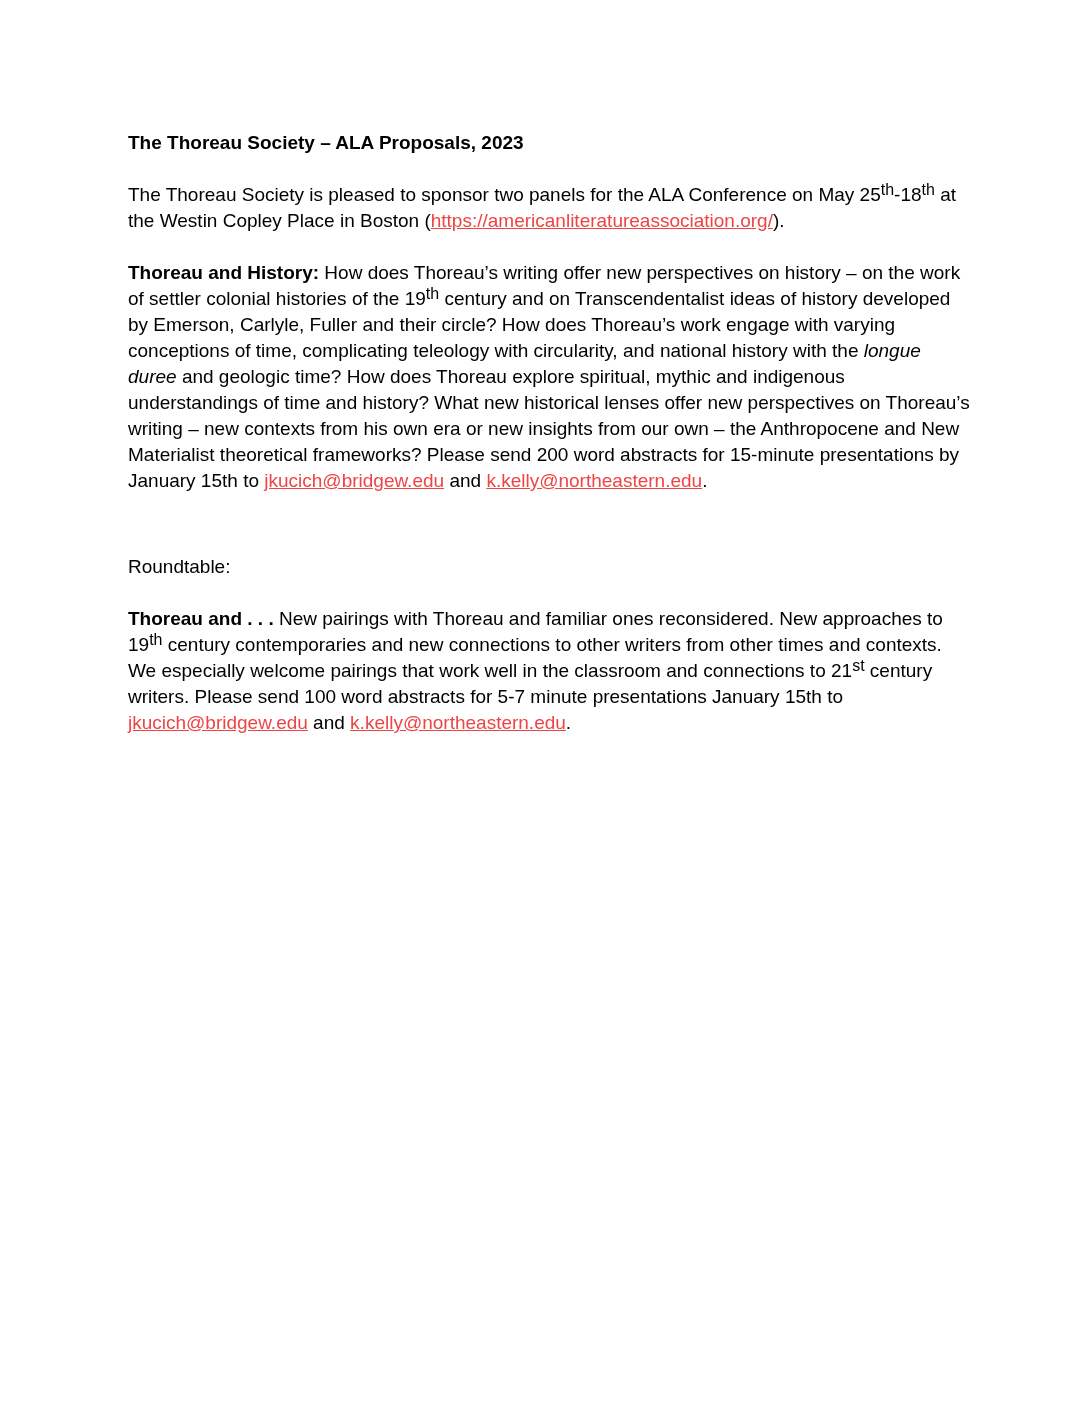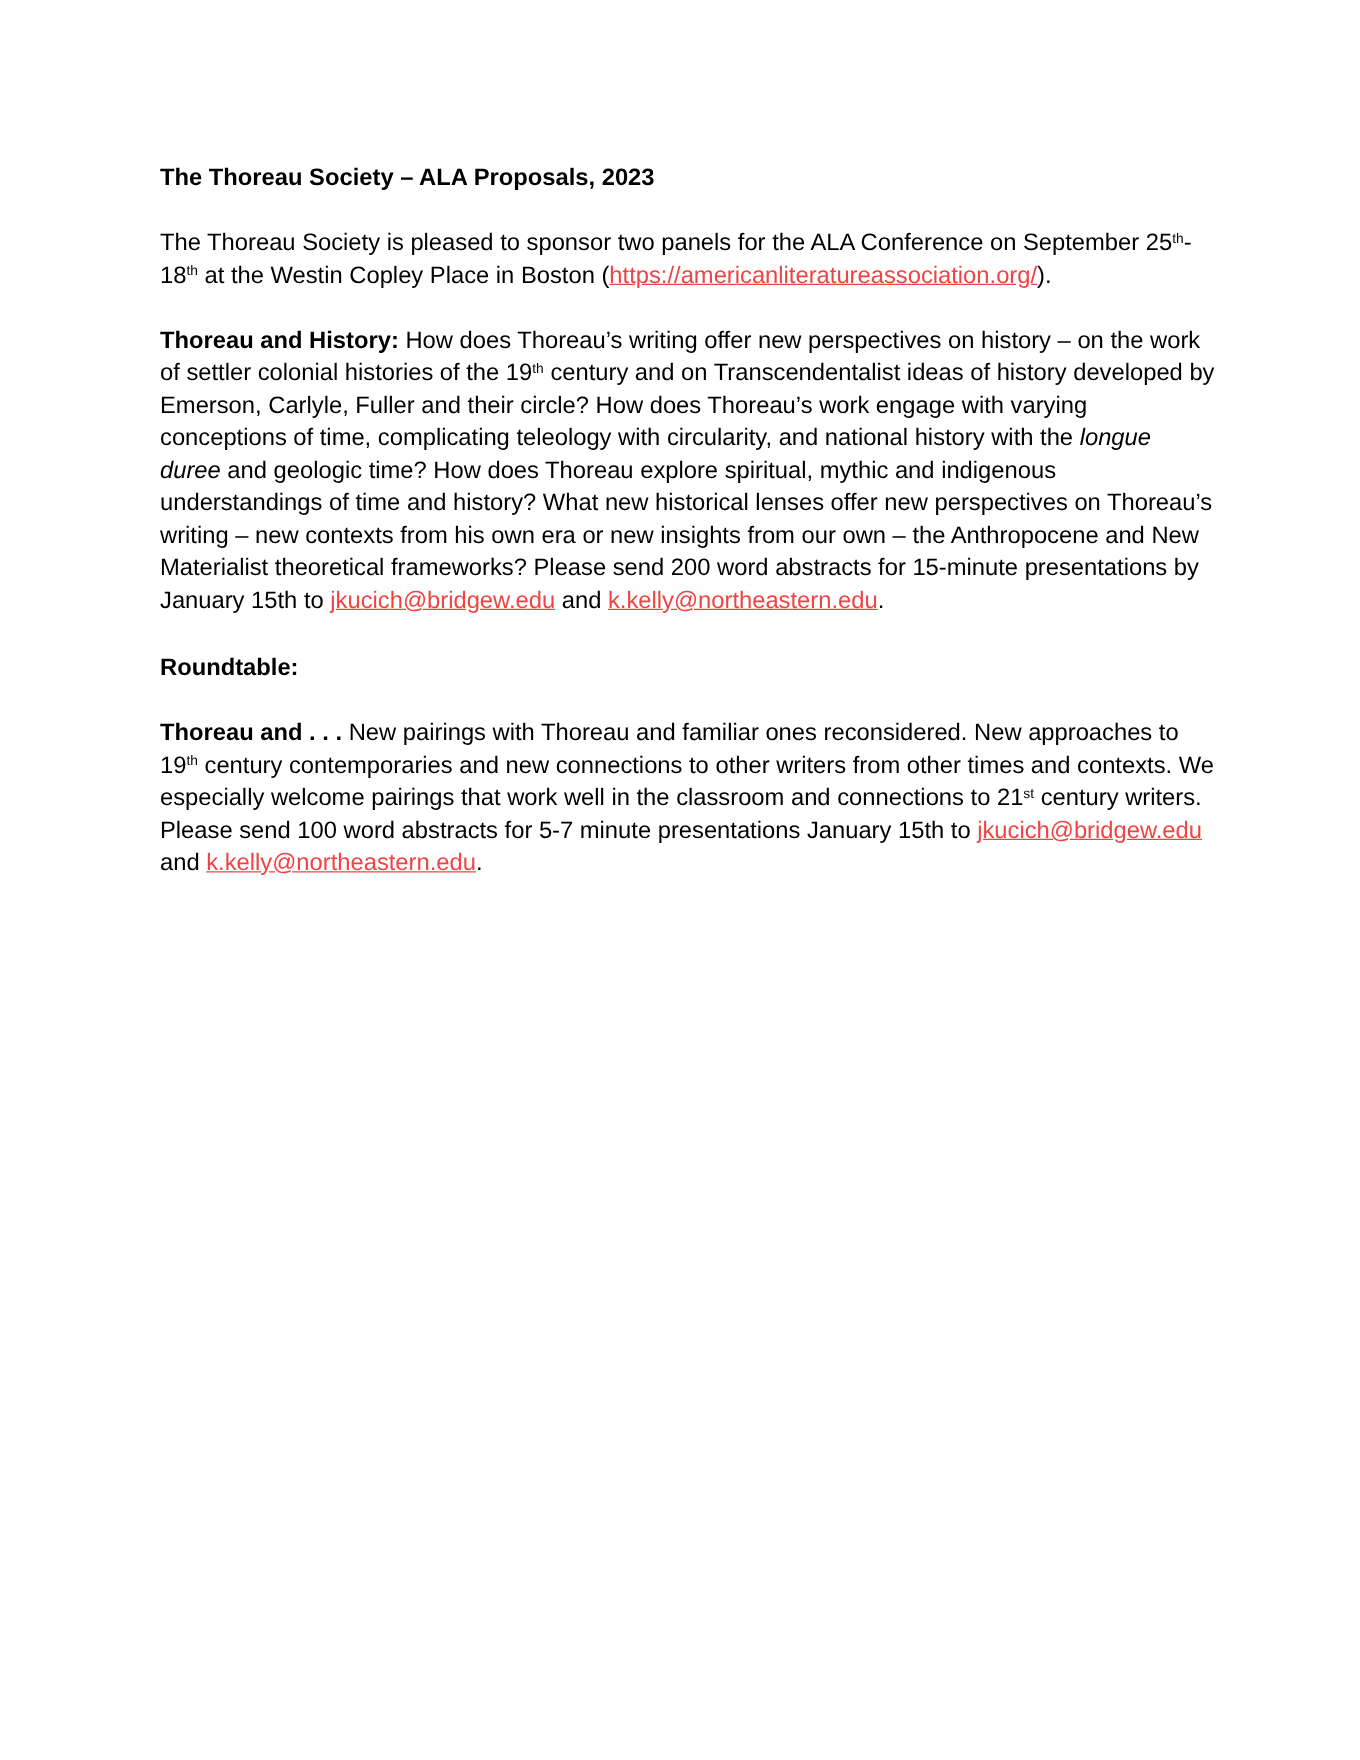--- a/index.html
+++ b/index.html
@@ -21,41 +21,40 @@
     overflow: hidden;
   }
   p {
     margin: 26px 0 0 0;
     padding: 0;
   }
   p.first {
     margin-top: 0;
   }
   p.big-gap {
-    margin-top: 28px;
-    font-weight: bold;
+    margin-top: 60px;
   }
   .bold { font-weight: bold; }
   .italic { font-style: italic; }
   sup.sp {
-    font-size: 11px;
+    font-size: 16px;
     line-height: 0;
     position: relative;
     top: -6px;
     vertical-align: baseline;
     text-align: center;
   }
   a.lnk {
     color: #ef4444;
     text-decoration: underline;
     cursor: pointer;
   }
 </style>
 </head>
 <body>
 
 <div class="page">
   <p class="bold first">The Thoreau Society – ALA Proposals, 2023</p>
-  <p><span>The Thoreau Society is pleased to sponsor two panels for the ALA Conference on September 25</span><sup class="sp">th</sup><span>-18</span><sup class="sp">th</sup><span> at the Westin Copley Place in Boston (</span><a class="lnk" href="#">https://americanliteratureassociation.org/</a><span>).</span></p>
+  <p><span>The Thoreau Society is pleased to sponsor two panels for the ALA Conference on May 25</span><sup class="sp">th</sup><span>-18</span><sup class="sp">th</sup><span> at the Westin Copley Place in Boston (</span><a class="lnk" href="#">https://americanliteratureassociation.org/</a><span>).</span></p>
   <p><span class="bold">Thoreau and History: </span><span>How does Thoreau’s writing offer new perspectives on history – on the work of settler colonial histories of the 19</span><sup class="sp">th</sup><span> century and on Transcendentalist ideas of history developed by Emerson, Carlyle, Fuller and their circle? How does Thoreau’s work engage with varying conceptions of time, complicating teleology with circularity, and national history with the </span><span class="italic">longue duree</span><span> and geologic time? How does Thoreau explore spiritual, mythic and indigenous understandings of time and history? What new historical lenses offer new perspectives on Thoreau’s writing – new contexts from his own era or new insights from our own – the Anthropocene and New Materialist theoretical frameworks? Please send 200 word abstracts for 15-minute presentations by January 15th to </span><a class="lnk" href="#">jkucich@bridgew.edu</a><span> and </span><a class="lnk" href="#">k.kelly@northeastern.edu</a><span>.</span></p>
   <p class="big-gap">Roundtable:</p>
   <p><span class="bold">Thoreau and . . . </span><span>New pairings with Thoreau and familiar ones reconsidered. New approaches to 19</span><sup class="sp">th</sup><span> century contemporaries and new connections to other writers from other times and contexts. We especially welcome pairings that work well in the classroom and connections to 21</span><sup class="sp">st</sup><span> century writers. Please send 100 word abstracts for 5-7 minute presentations January 15th to </span><a class="lnk" href="#">jkucich@bridgew.edu</a><span> and </span><a class="lnk" href="#">k.kelly@northeastern.edu</a><span>.</span></p>
 </div>
 
 </body></html>

